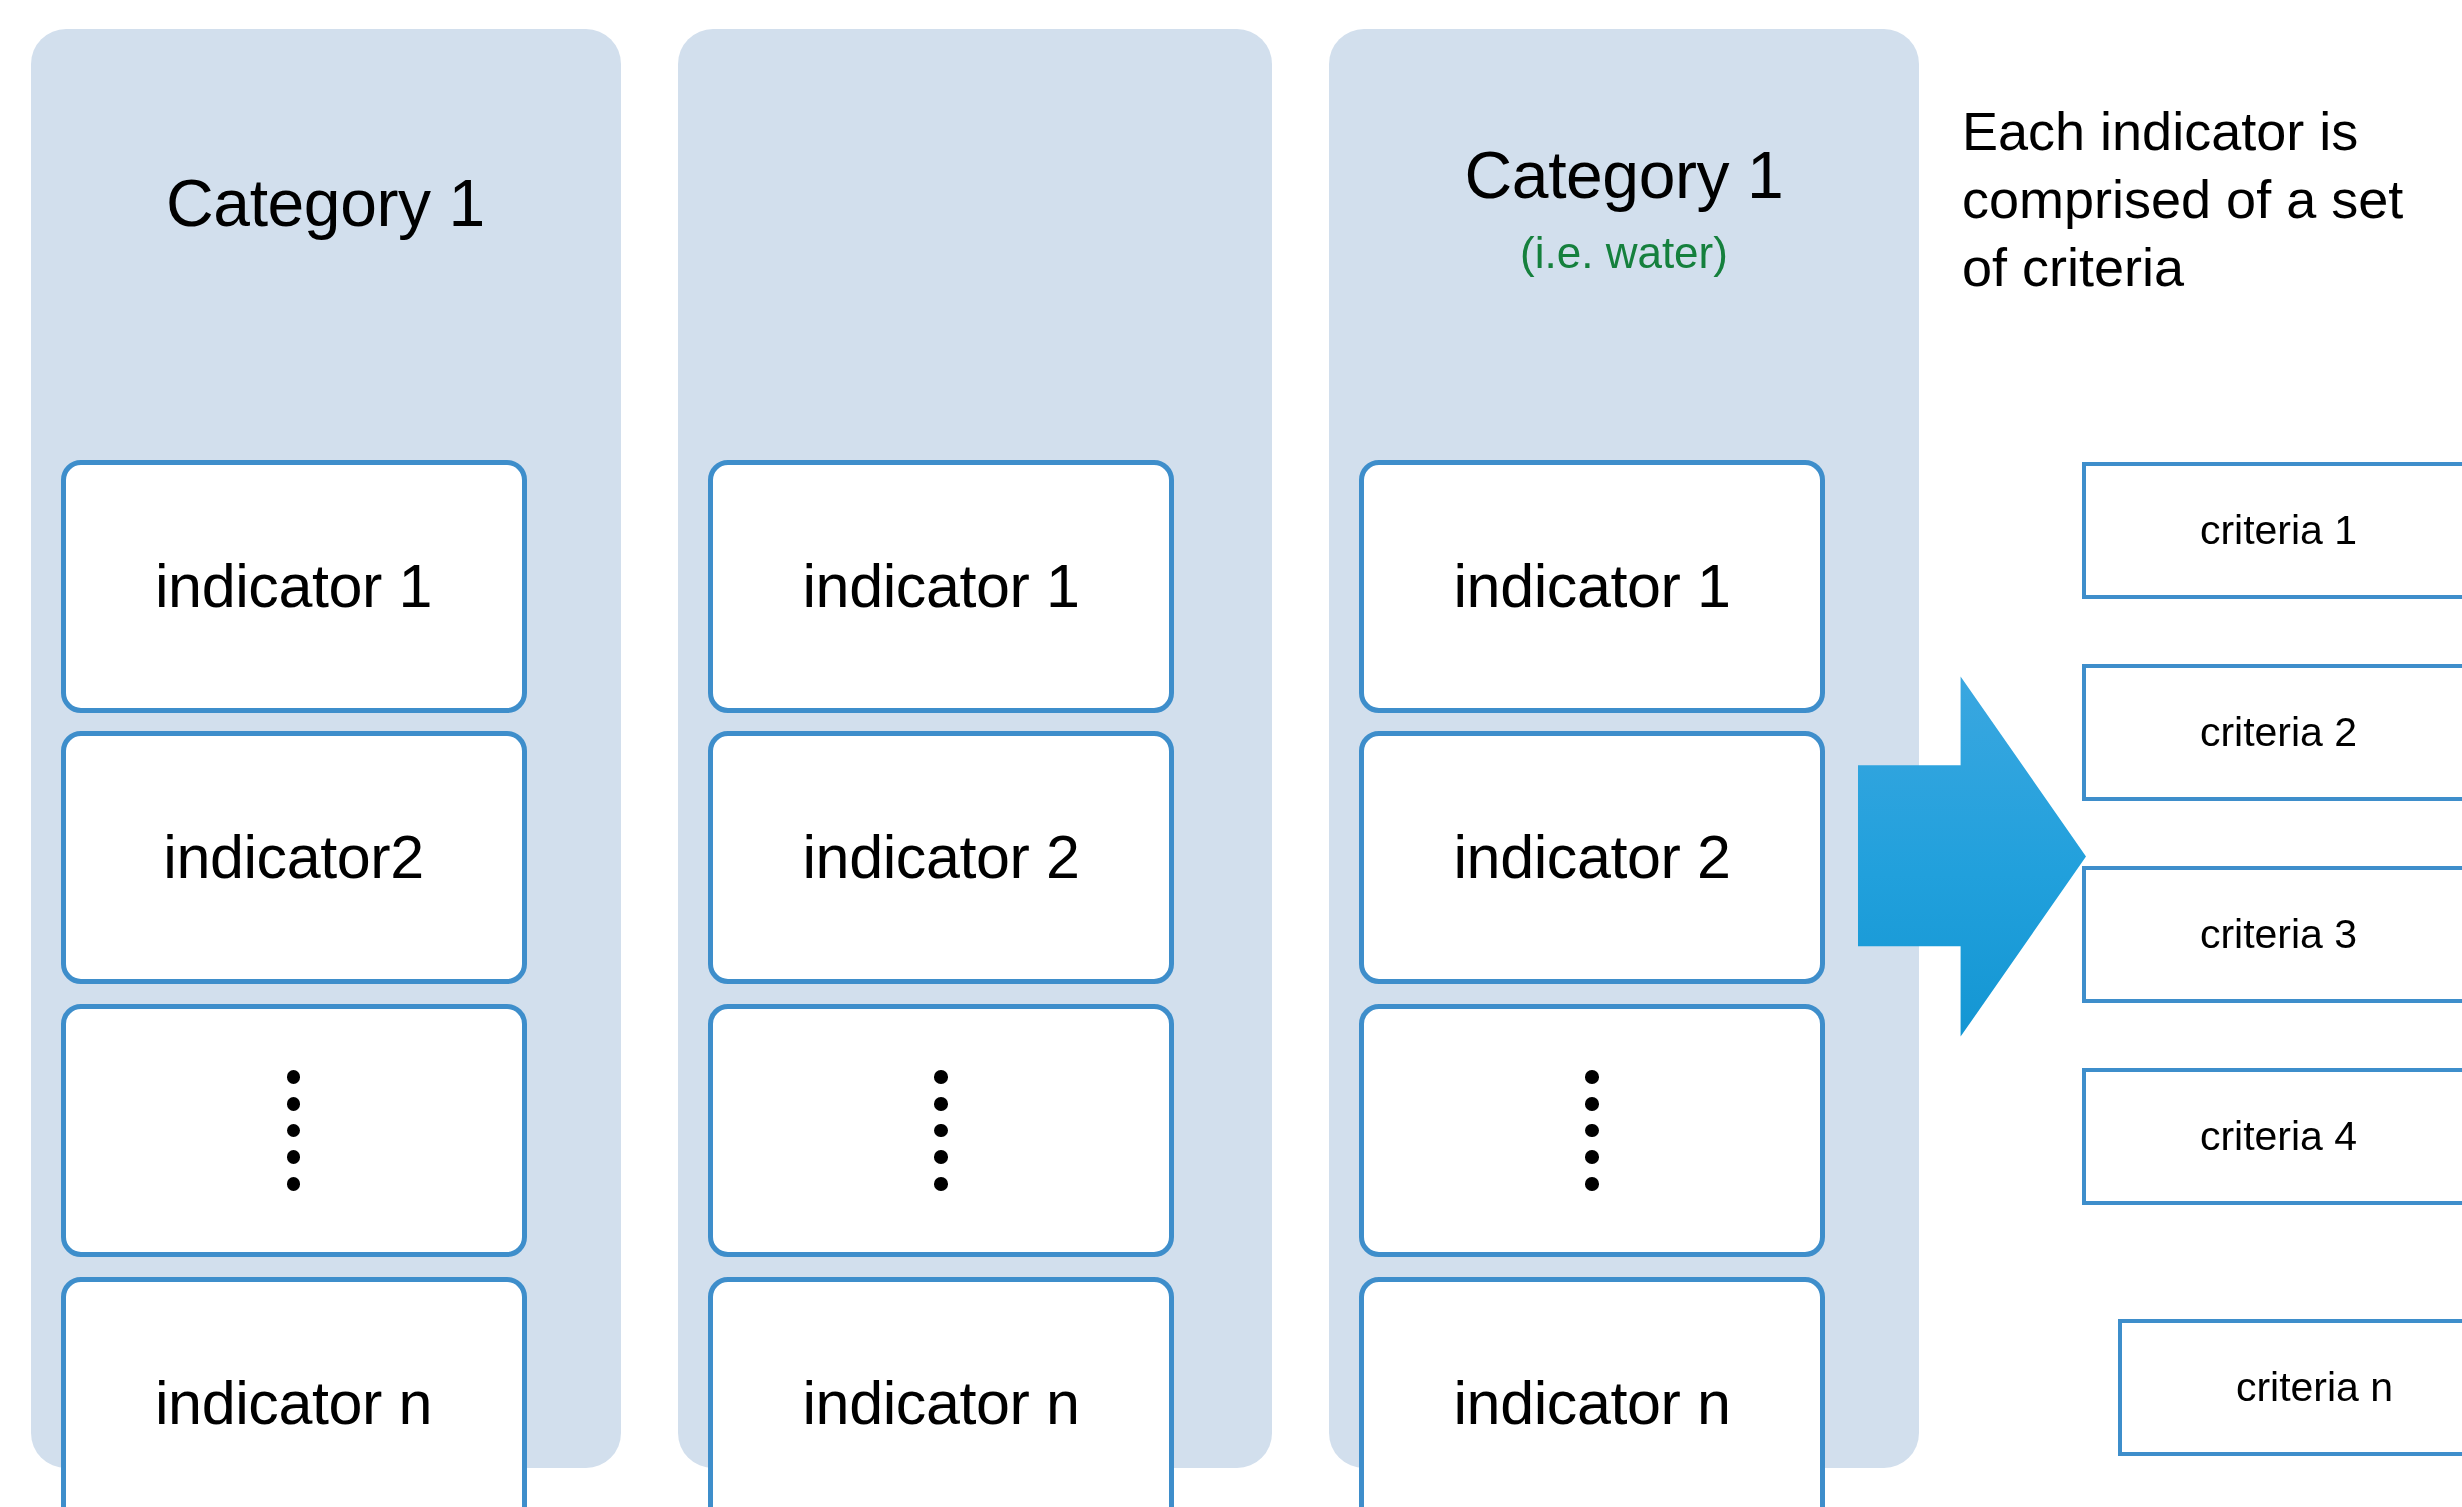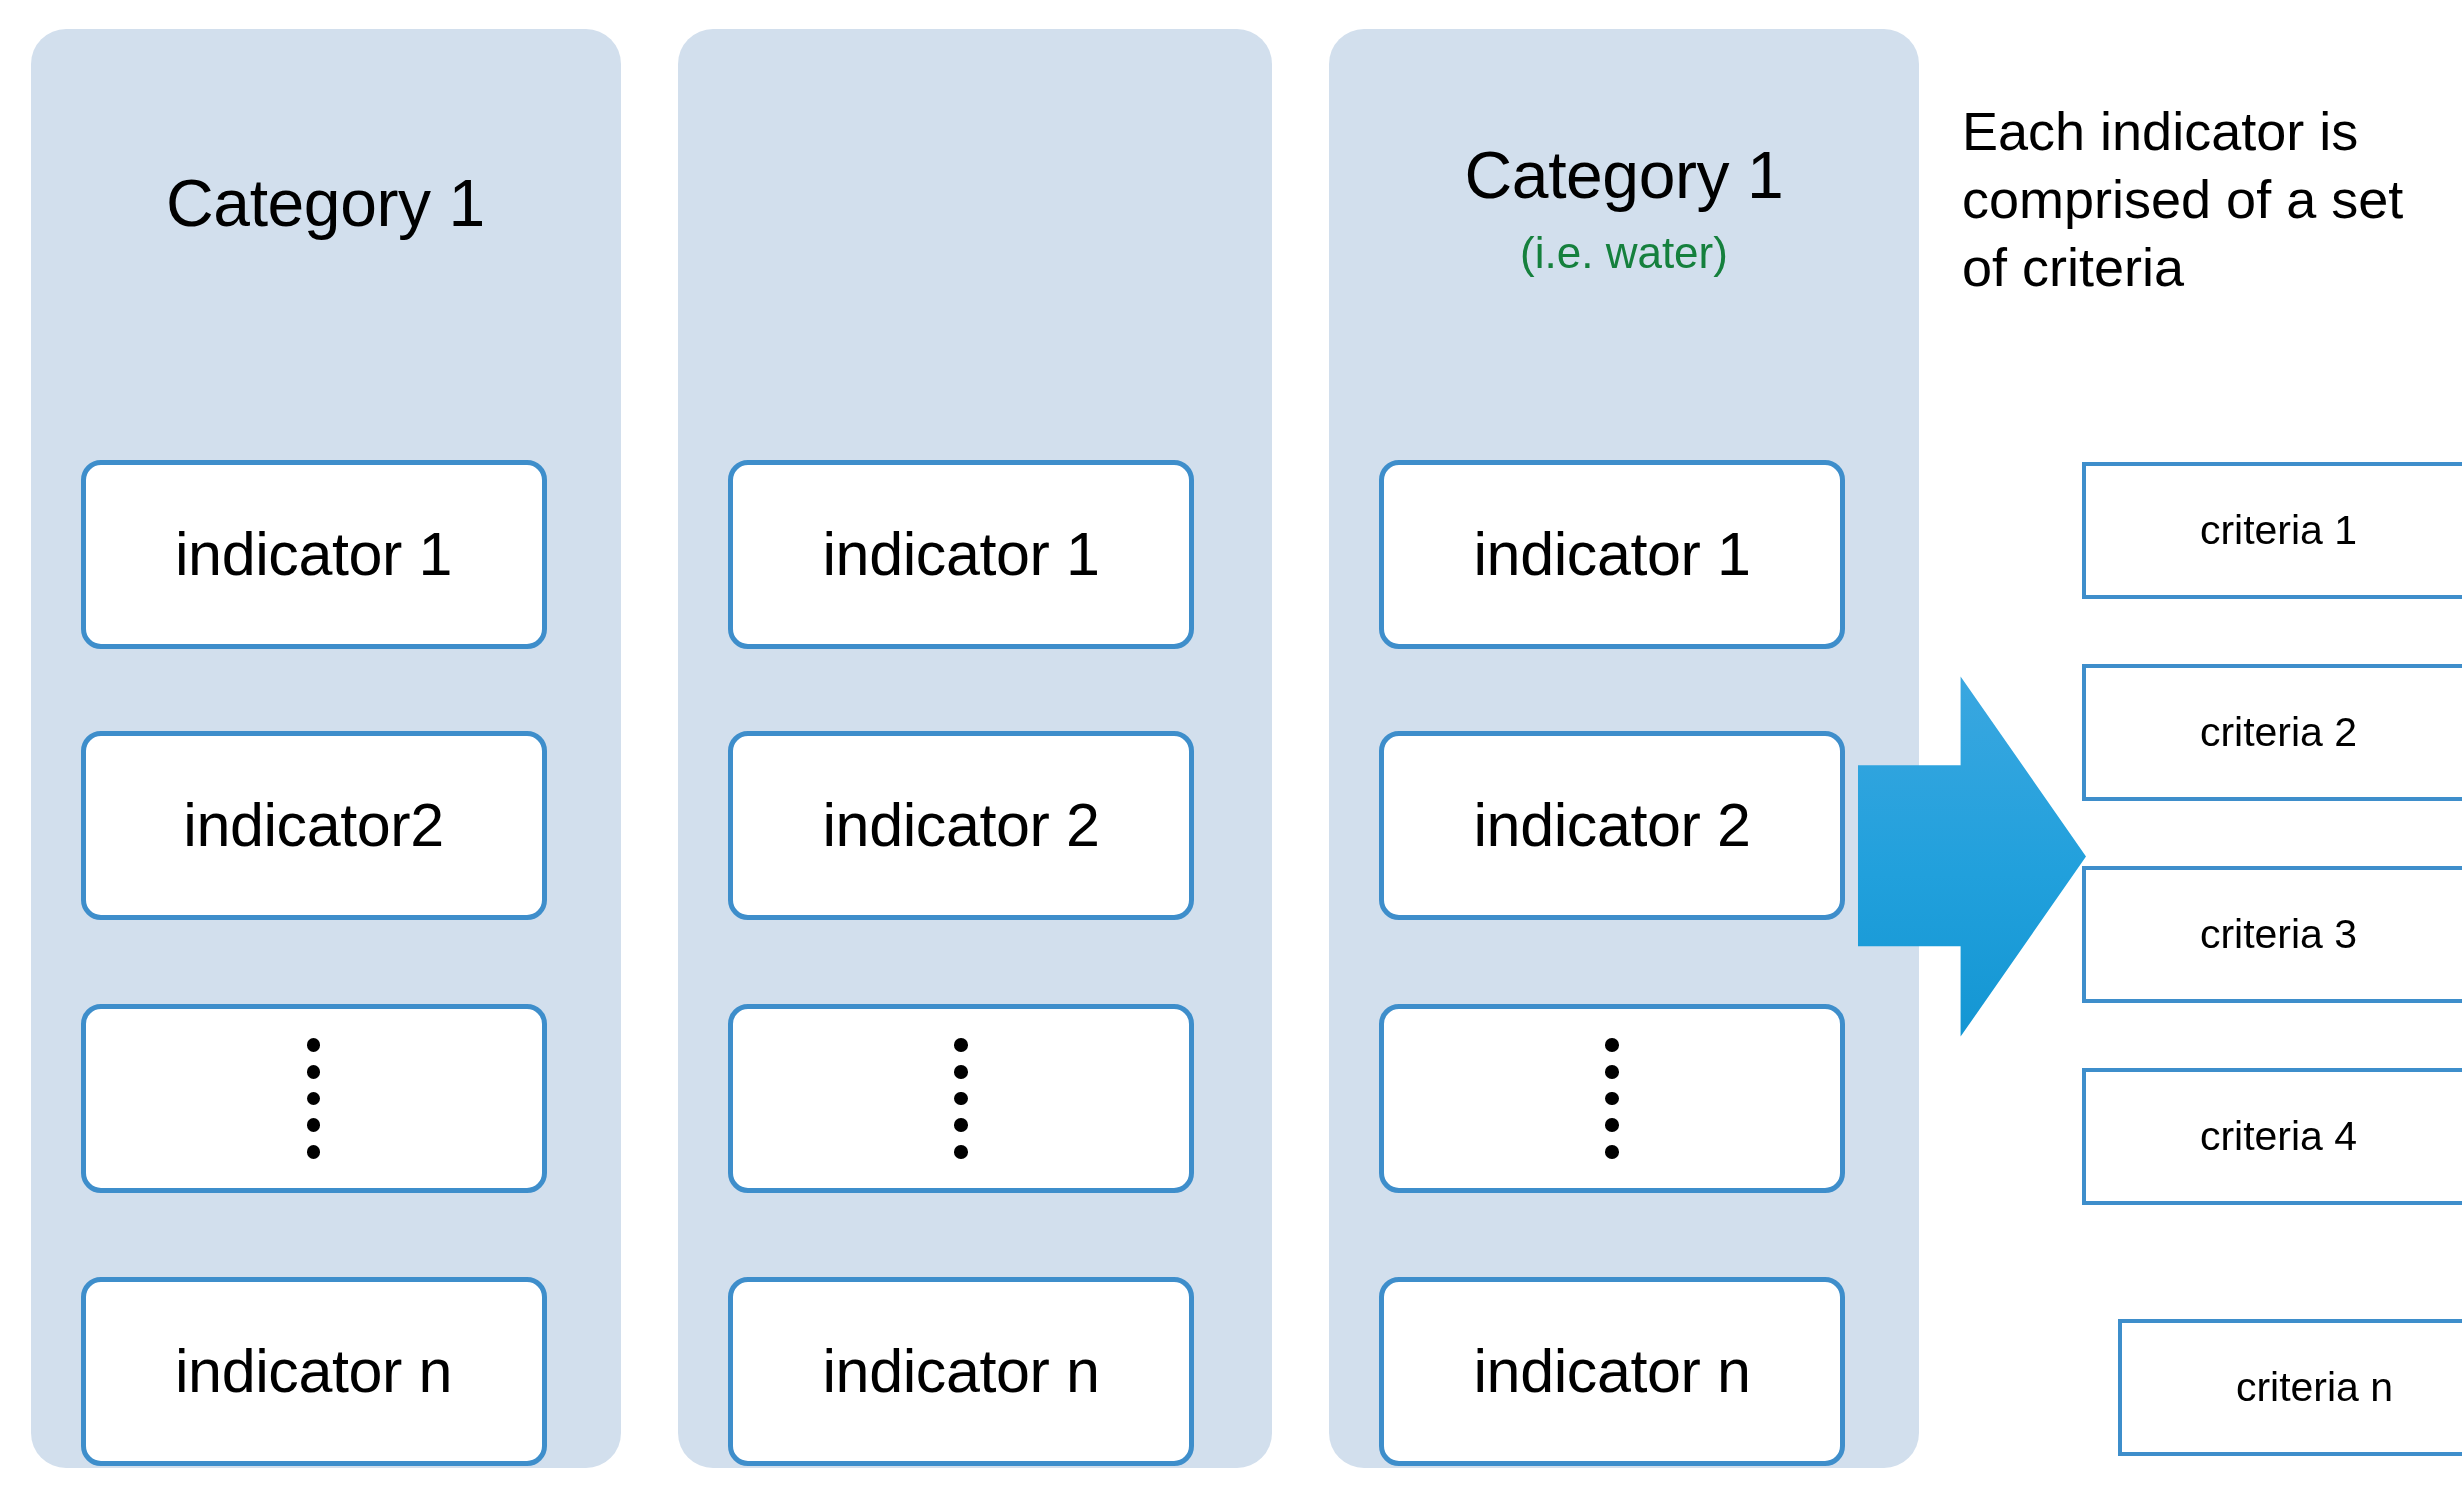--- a/index.html
+++ b/index.html
@@ -54,23 +54,23 @@
     text-align: center;
     font-size: 44px;
     line-height: 1.0;
     color: #15803d;
     white-space: nowrap;
   }
 
   
   .indicator-box {
     position: absolute;
-    left: 50px;
+    left: 30px;
     width: 466px;
-    height: 189px;
+    height: 253px;
     background: #ffffff;
     border: 5.3px solid #3e8ecb;
     border-radius: 20px;
     box-sizing: border-box;
     display: flex;
     align-items: center;
     justify-content: center;
   }
   .indicator-box.r0 { top: 431px; }
   .indicator-box.r1 { top: 702px; }

